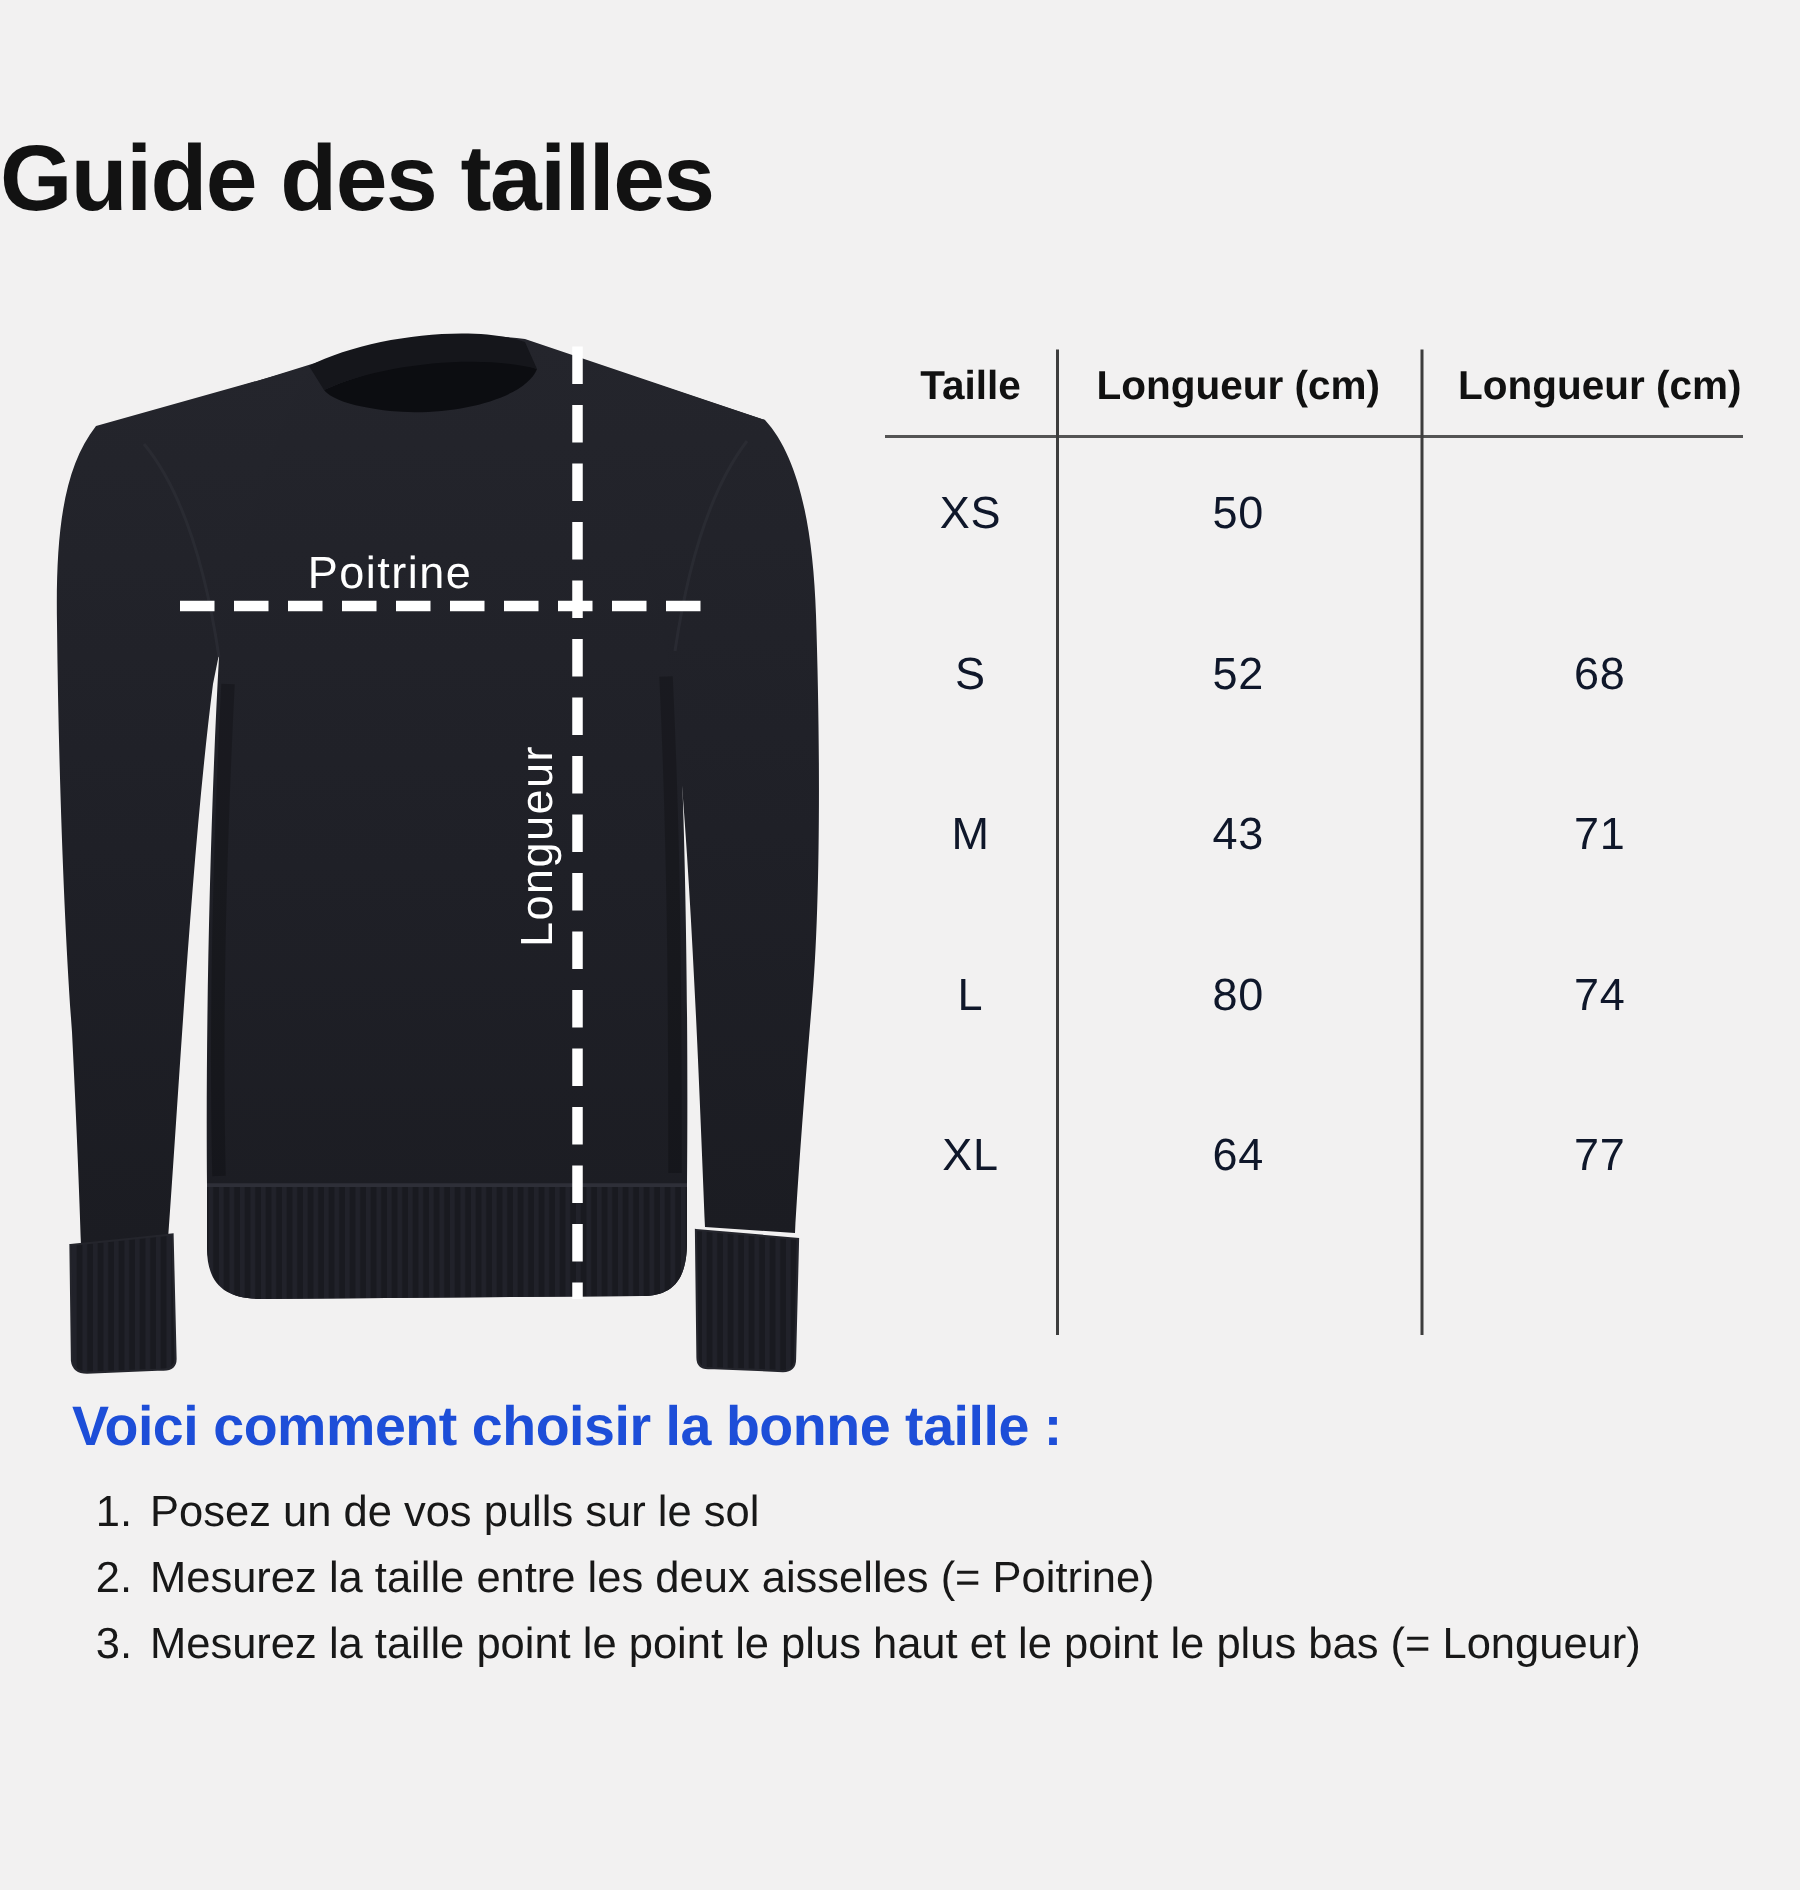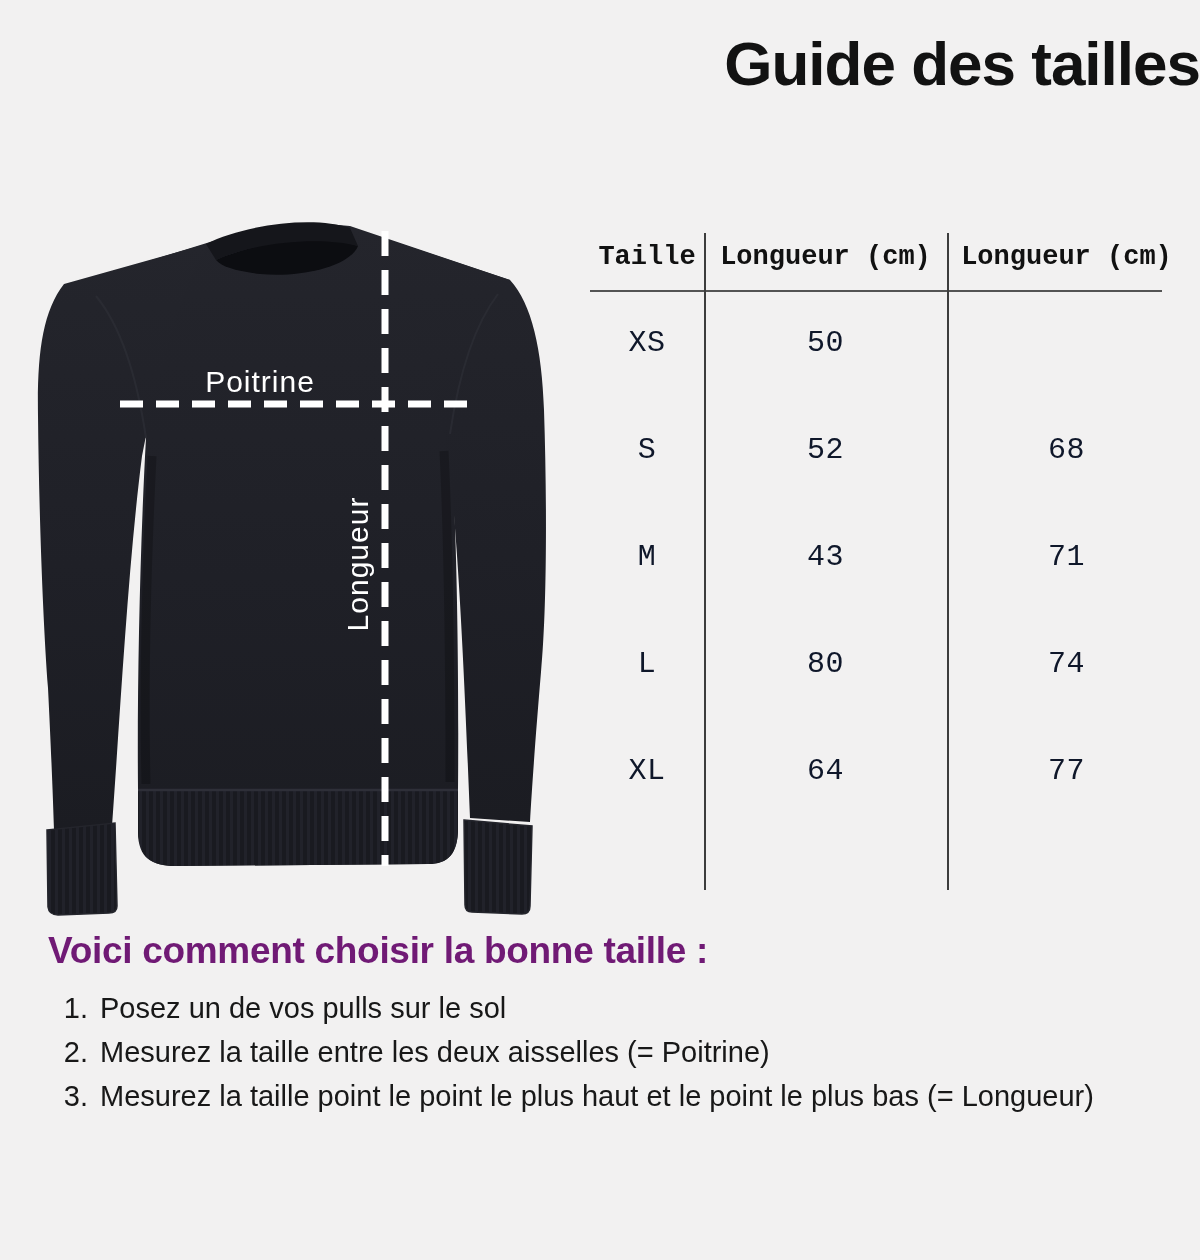--- a/index.html
+++ b/index.html
@@ -7,35 +7,35 @@
     position:relative;
     width:1200px;height:1260px;
     background:#f2f1f1;
     font-family:"Liberation Sans", sans-serif;
     overflow:hidden;
     color:#141414;
   }
   
   .page-title{
     margin:0;
-    padding-top:28px;
-    text-align:right;
+    padding-top:84px;
+    text-align:left;
     font-size:62px;
     font-weight:800;
     letter-spacing:-1px;
     color:#121212;
   }
   
   .diagram{
     position:absolute;left:20px;top:216px;width:570px;height:710px;
   }
   .diagram svg{display:block;width:100%;height:100%;}
   
   .size-table{
-    position:absolute;left:590px;top:225px;width:596px;height:665px;font-family:Liberation Mono, monospace;
+    position:absolute;left:590px;top:225px;width:596px;height:665px;
   }
   .thead,.trow{
     display:grid;
     grid-template-columns:114px 243px 239px;
     align-items:center;
     text-align:center;
   }
   .thead{height:64px;font-size:27px;font-weight:700;color:#111;}
   .tbody{position:absolute;left:0;top:64px;width:100%;}
   .trow{height:107px;font-size:30px;font-weight:300;color:#0f172a;letter-spacing:0.5px;}
@@ -44,21 +44,21 @@
   .vline.v2{left:357px;}
   .hline{position:absolute;top:65px;left:0;width:572px;height:2px;background:#545454;}
   
   .instructions{
     position:absolute;left:48px;top:930px;width:1150px;
   }
   .instructions-heading{
     margin:0 0 14px 0;
     font-size:37px;
     font-weight:800;
-    color:#701a75;
+    color:#1d4ed8;
     letter-spacing:-0.3px;
   }
   .ilist{margin:0;padding:0;list-style:none;}
   .ilist li{
     display:flex;
     align-items:flex-start;
     font-size:29px;
     font-weight:500;
     line-height:44px;
     color:#181818;

